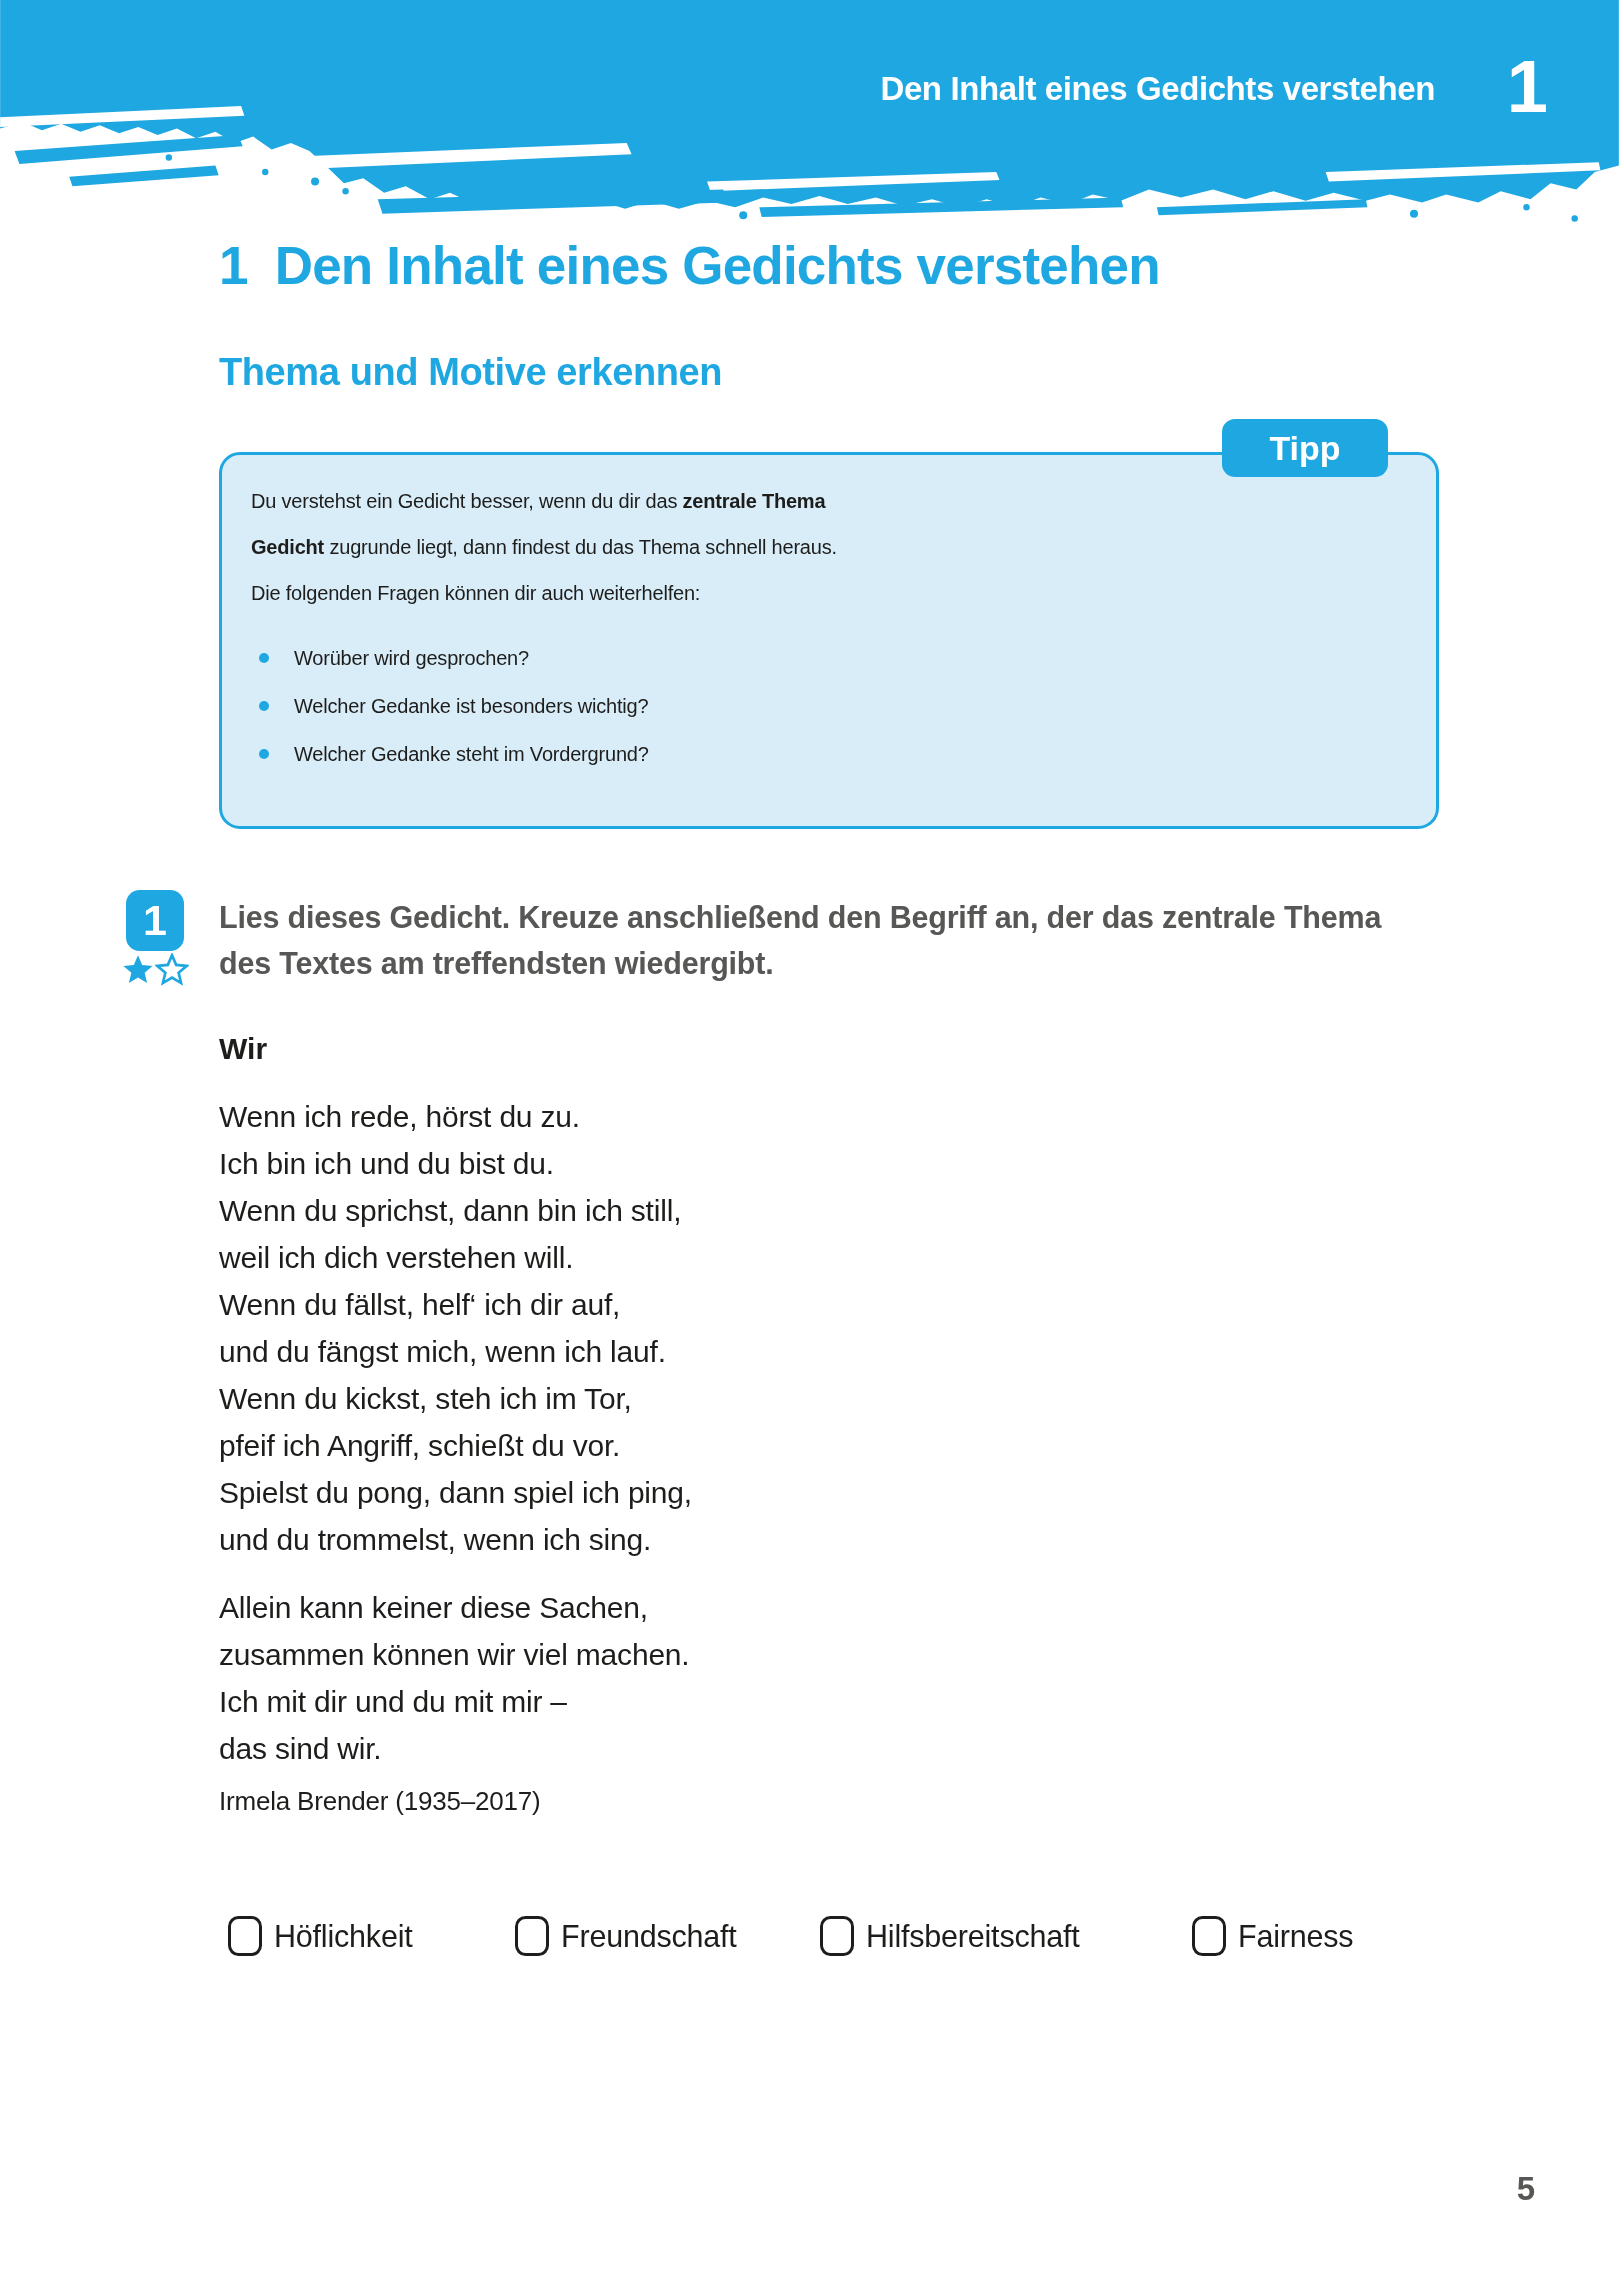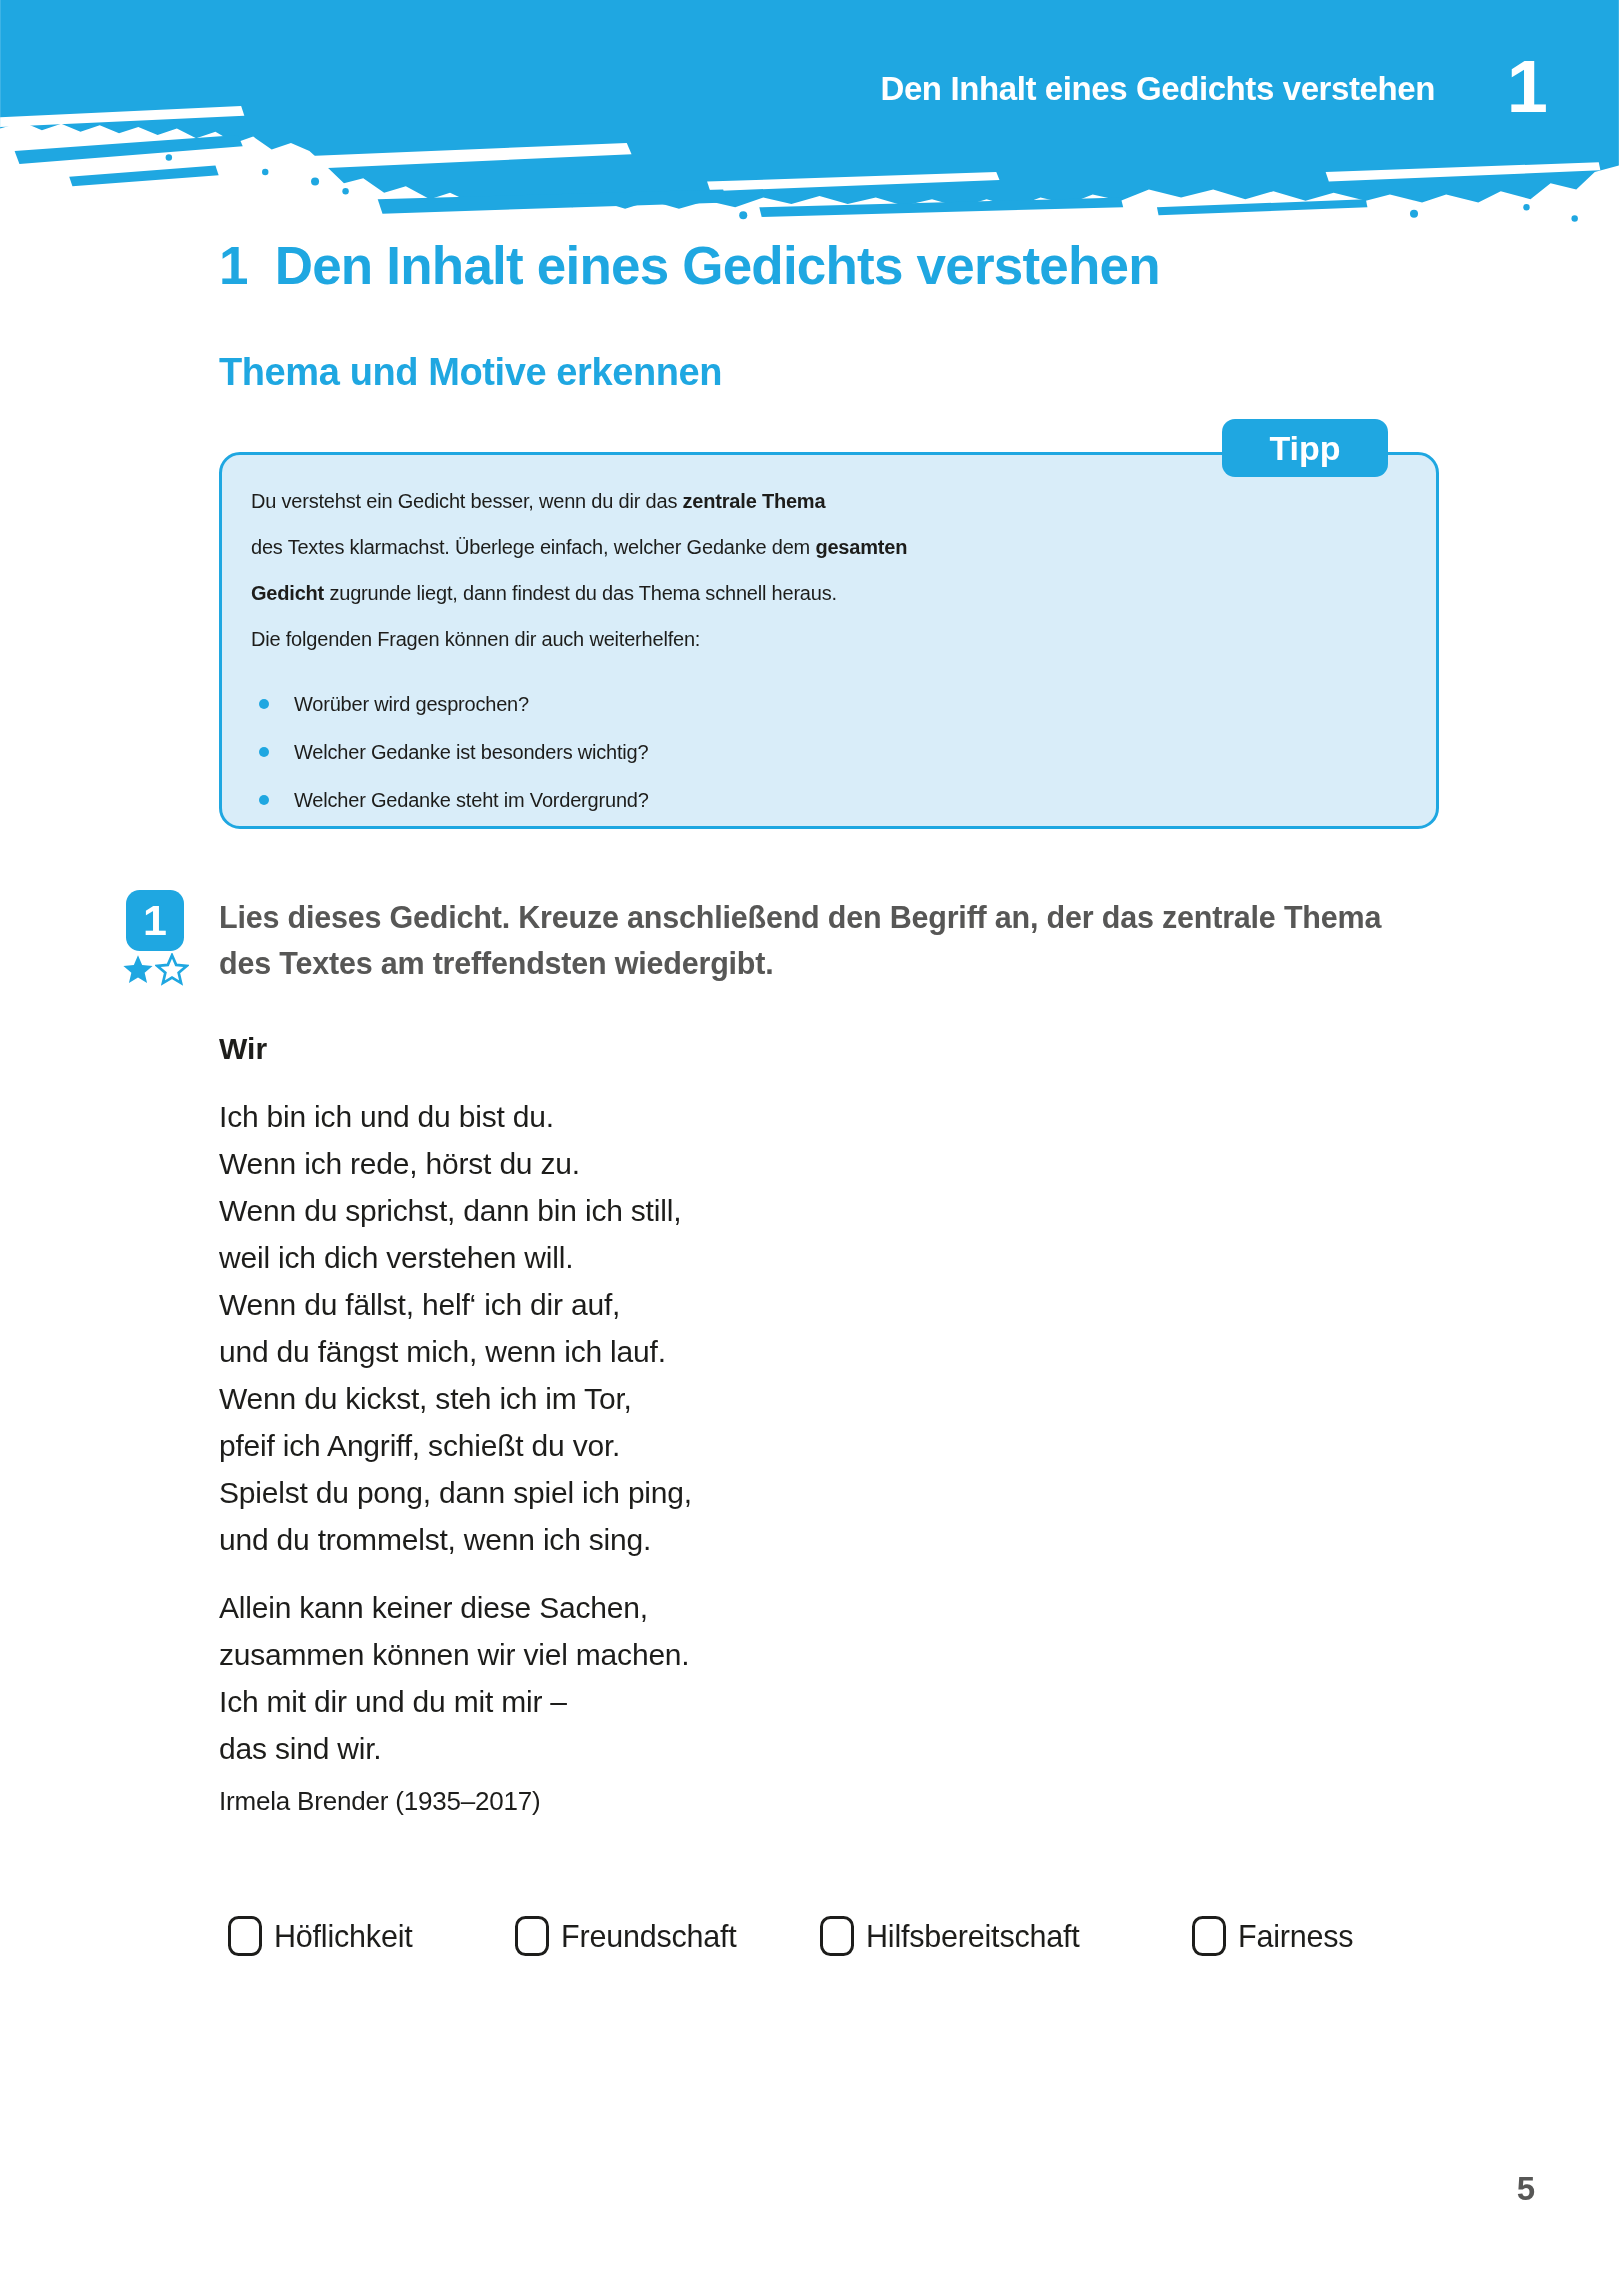--- a/index.html
+++ b/index.html
@@ -130,21 +130,20 @@
     <span>1</span>
     <span>Den Inhalt eines Gedichts verstehen</span>
   </div>
   <div class="sec-sub">Thema und Motive erkennen</div>
 
   <div class="tip">
     <div class="tip-tab">Tipp</div>
     <div class="tip-body">
       <div>
           <div class="tip-line"><span>Du verstehst ein Gedicht besser, wenn du dir das </span><span class="b">zentrale Thema</span></div>
-          <div class="tip-line"><span>des Textes klarmachst. Überlege einfach, welcher Gedanke dem </span><span class="b">gesamten</span></div>
           <div class="tip-line"><span class="b">Gedicht</span><span> zugrunde liegt, dann findest du das Thema schnell heraus.</span></div>
           <div class="tip-line"><span>Die folgenden Fragen können dir auch weiterhelfen:</span></div>
         </div>
       <div class="tip-bullets">
           <div class="tip-bullet"><span class="dot"></span><span>Worüber wird gesprochen?</span></div>
           <div class="tip-bullet"><span class="dot"></span><span>Welcher Gedanke ist besonders wichtig?</span></div>
           <div class="tip-bullet"><span class="dot"></span><span>Welcher Gedanke steht im Vordergrund?</span></div>
         </div>
     </div>
   </div>
@@ -159,22 +158,22 @@
    </svg>
     </div>
   <div class="instruction">
       <div>Lies dieses Gedicht. Kreuze anschließend den Begriff an, der das zentrale Thema</div>
       <div>des Textes am treffendsten wiedergibt.</div>
     </div>
 
   <div class="poem-title">Wir</div>
   <div class="poem">
       <div class="stanza">
+        <div class="line">Wenn ich rede, hörst du zu.</div>
         <div class="line">Ich bin ich und du bist du.</div>
-        <div class="line">Wenn ich rede, hörst du zu.</div>
         <div class="line">Wenn du sprichst, dann bin ich still,</div>
         <div class="line">weil ich dich verstehen will.</div>
         <div class="line">Wenn du fällst, helf‘ ich dir auf,</div>
         <div class="line">und du fängst mich, wenn ich lauf.</div>
         <div class="line">Wenn du kickst, steh ich im Tor,</div>
         <div class="line">pfeif ich Angriff, schießt du vor.</div>
         <div class="line">Spielst du pong, dann spiel ich ping,</div>
         <div class="line">und du trommelst, wenn ich sing.</div>
       </div>
       <div class="stanza">

